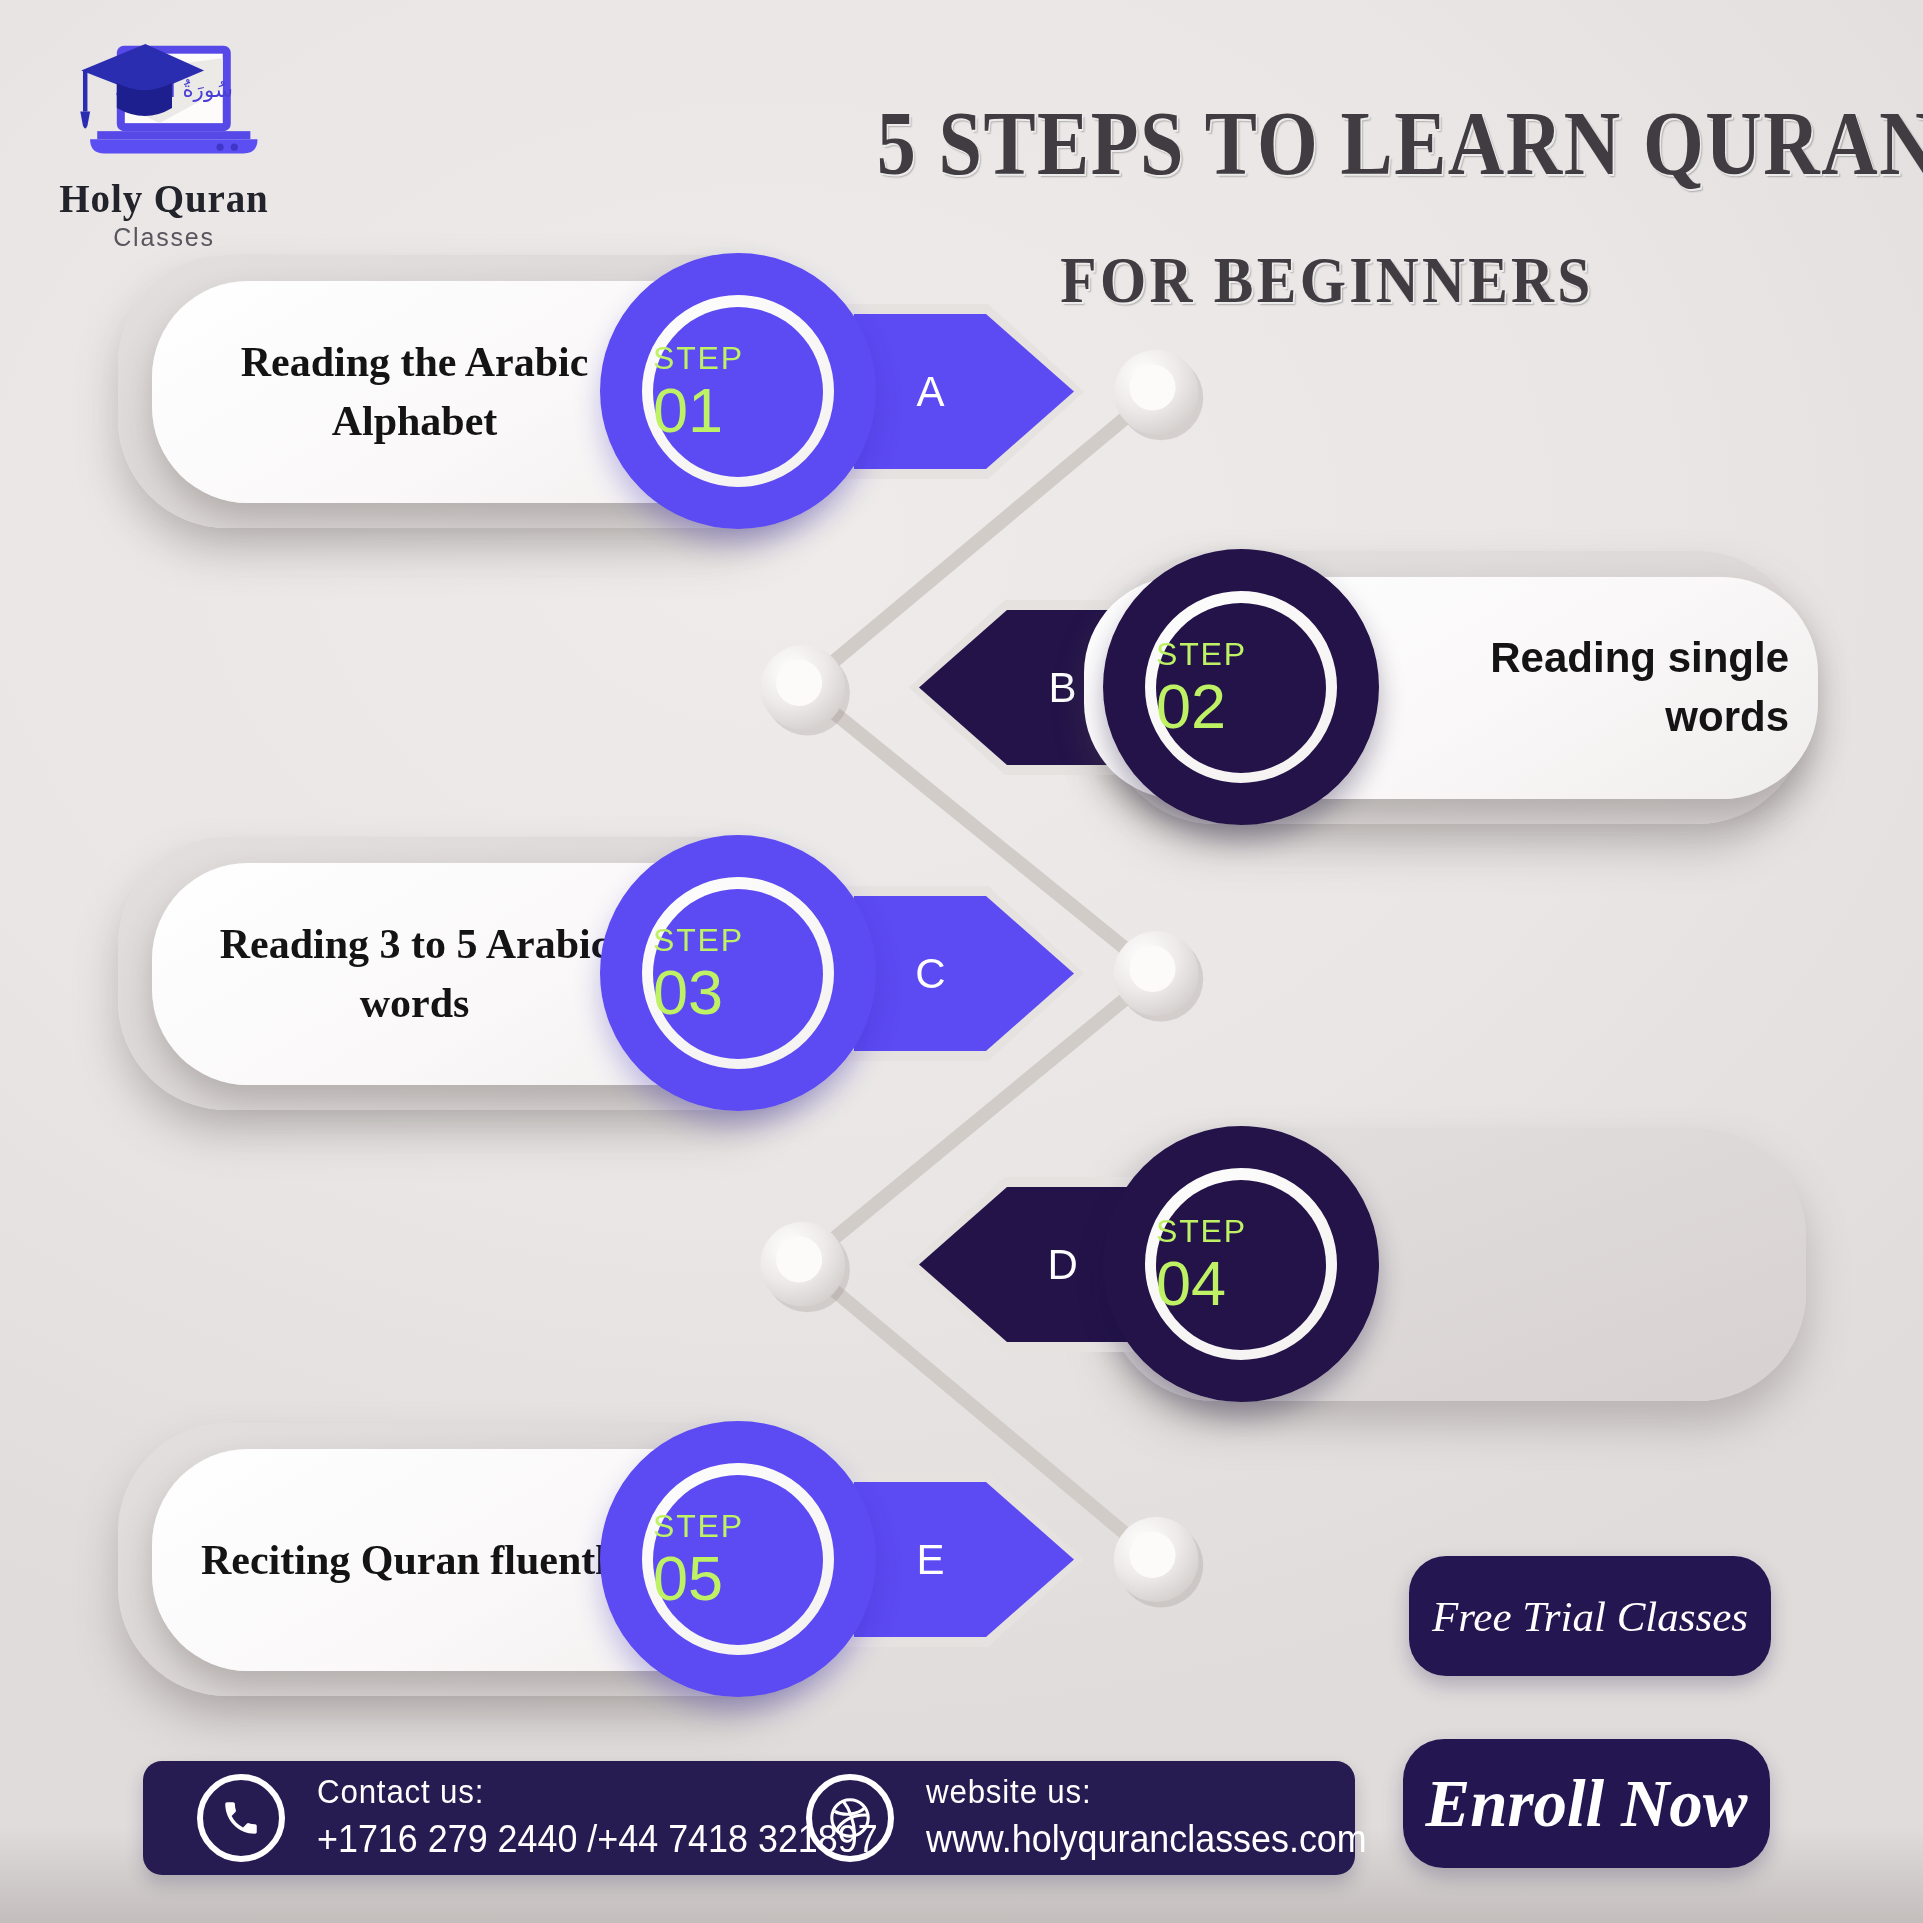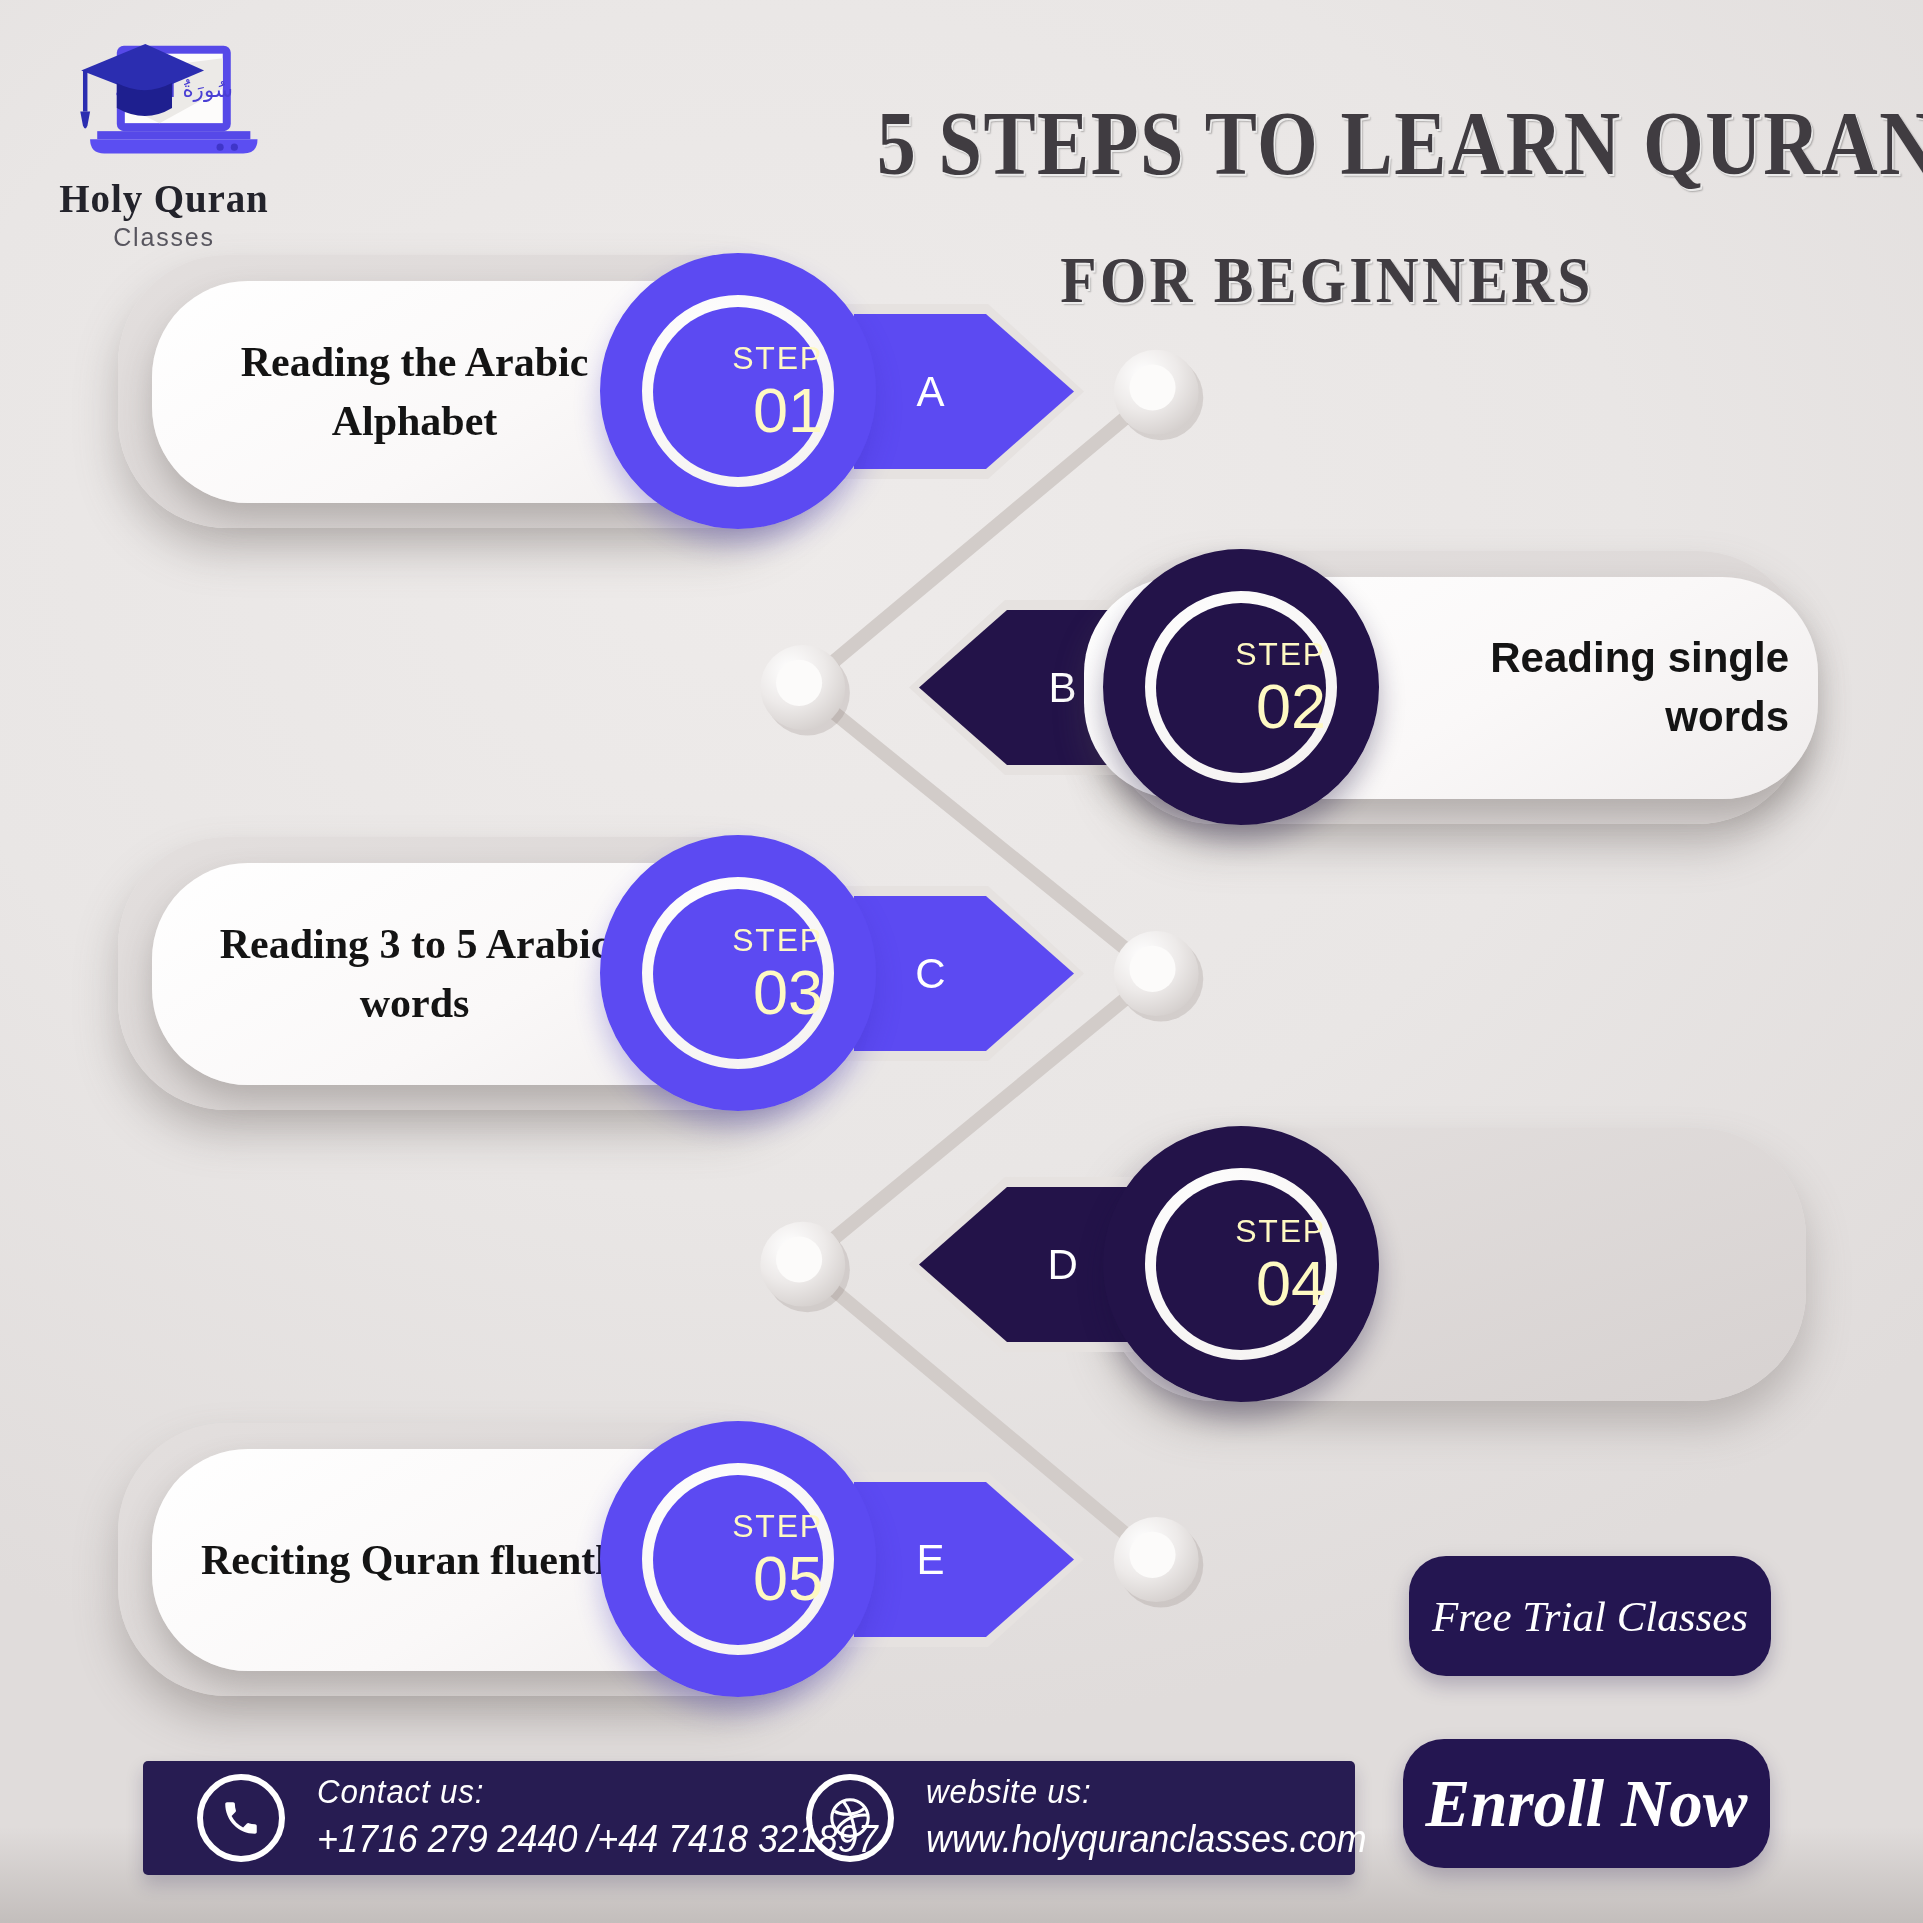--- a/index.html
+++ b/index.html
@@ -38,21 +38,21 @@
   .card.r .card-text{right:29px;width:388px;text-align:right;}
   .ring{position:absolute;top:55px;width:192px;height:192px;border-radius:50%;border:42px solid;z-index:5;}
   .ring.l{left:600px;} .ring.r{left:1103px;}
   .ring.purple{border-color:#5c4af2;box-shadow:0 14.8px 26px rgba(60,45,190,.28);}
   .ring.navy{border-color:#231349;box-shadow:0 14.8px 26px rgba(25,15,60,.32);}
   .ring-white{position:absolute;top:87px;width:214px;height:214px;border-radius:50%;z-index:4;
     background:radial-gradient(circle at 38% 30%,#ffffff 0%,#f6f4f3 70%,#e8e4e3 100%);
     box-shadow:0 11px 22px rgba(0,0,0,.22);}
   .ring-white.l{left:631px;} .ring-white.r{left:1134px;}
   .step-circle{position:absolute;top:109px;width:170px;height:170px;border-radius:50%;z-index:6;
-    display:flex;flex-direction:column;align-items:flex-end;justify-content:center;color:#fef9c3;}
+    display:flex;flex-direction:column;align-items:flex-start;justify-content:center;color:#bef264;}
   .step-circle.l{left:653px;} .step-circle.r{left:1156px;}
   .step-circle.purple{background:#5c4af2;}
   .step-circle.navy{background:#231349;}
   .step-word{font-size:32px;letter-spacing:1.8px;}
   .step-num{font-size:63px;line-height:1.05;}
   .arrow{position:absolute;top:106px;width:240px;height:175px;z-index:2;
     filter:drop-shadow(0 9.2px 13px rgba(90,82,78,.35));}
   .arrow.l{left:844px;clip-path:polygon(0 0,60% 0,100% 50%,60% 100%,0 100%);}
   .arrow.r{left:909px;clip-path:polygon(100% 0,40% 0,0 50%,40% 100%,100% 100%);}
   .arrow{background:#e6e2e0;}
@@ -63,22 +63,22 @@
   .arrow-in.navy{background:#231349;}
   .letter{position:absolute;top:50%;transform:translateY(-50%);width:72%;text-align:center;
     color:#fff;font-size:42px;}
   .arrow.l .letter{left:0;} .arrow.r .letter{right:0;}
   
   .btn{position:absolute;background:#241651;color:#fff;display:flex;align-items:center;justify-content:center;
     font-family:"Liberation Serif",serif;font-style:italic;box-shadow:0 9.2px 20px rgba(30,20,70,.25);cursor:pointer;}
   .btn-trial{left:1409px;top:1556px;width:362px;height:120px;border-radius:37px;font-size:43px;}
   .btn-enroll{left:1403px;top:1739px;width:367px;height:129px;border-radius:41px;font-size:67px;font-weight:bold;}
   
-  .footer{position:absolute;left:143px;top:1761px;width:1212px;height:114px;border-radius:5px;
-    background:#271c52;z-index:3;box-shadow:0 9.2px 18.5px rgba(30,20,70,.2);font-style:italic;}
+  .footer{position:absolute;left:143px;top:1761px;width:1212px;height:114px;border-radius:19px;
+    background:#271c52;z-index:3;box-shadow:0 9.2px 18.5px rgba(30,20,70,.2);}
   .f-icon{position:absolute;top:13px;width:76px;height:76px;border-radius:50%;border:6.5px solid #fff;
     display:flex;align-items:center;justify-content:center;}
   .f-icon.phone{left:54px;} .f-icon.web{left:663px;}
   .f-text{position:absolute;top:11px;color:#fff;transform:scaleX(.92);transform-origin:left top;}
   .f-text.contact{left:174px;} .f-text.website{left:783px;}
   .f-label{font-size:34px;letter-spacing:0.9px;}
   .f-value{font-size:39px;margin-top:5.5px;letter-spacing:0px;white-space:nowrap;}
 </style>
 </head>
 <body>

